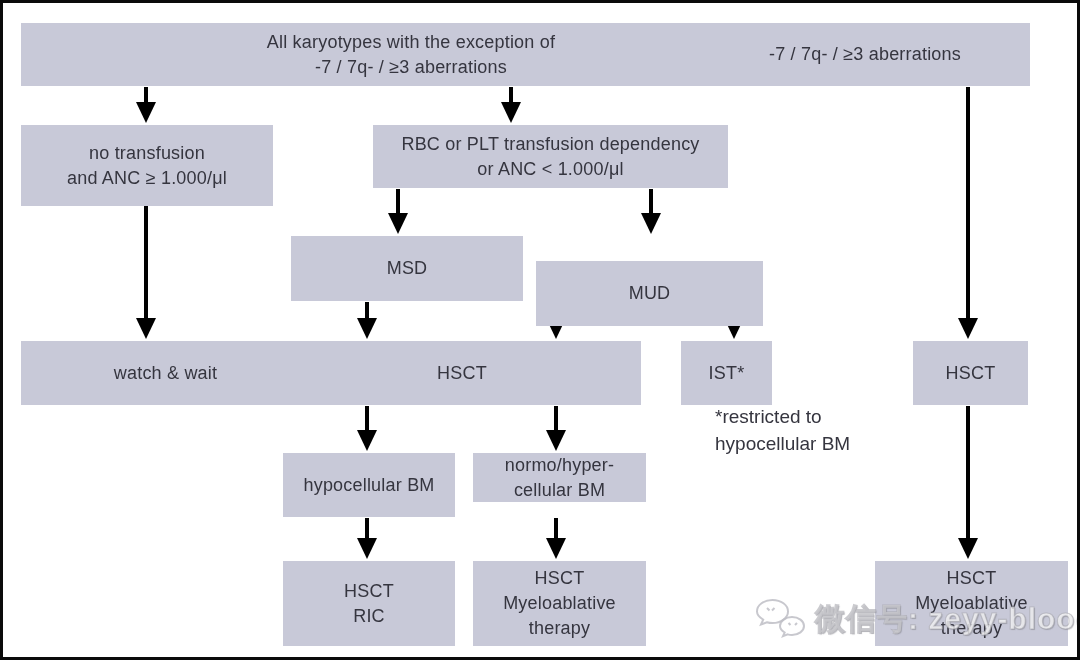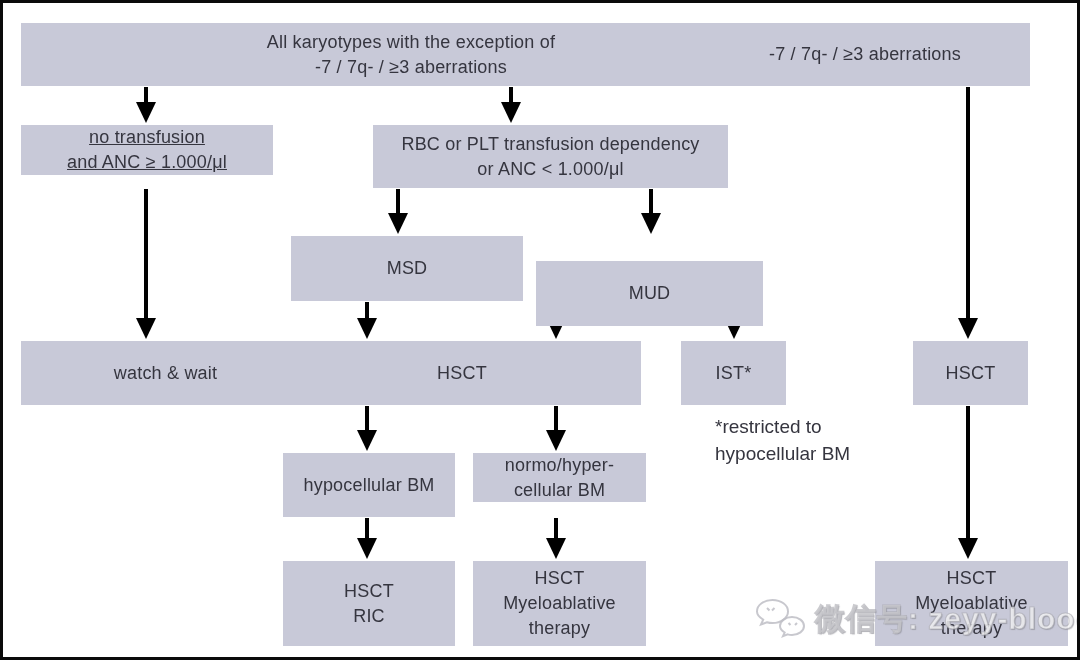--- a/index.html
+++ b/index.html
@@ -23,21 +23,21 @@
     justify-content: center;
     text-align: center;
     white-space: pre-line;
     font-size: 18px;
     line-height: 25px;
     letter-spacing: 0.2px;
   }
   .note {
     position: absolute;
     left: 712px;
-    top: 410px;
+    top: 400px;
     color: var(--node-text, #35353f);
     font-size: 19px;
     line-height: 27px;
     white-space: pre-line;
     text-align: left;
   }
   .watermark {
     position: absolute;
     left: 752px;
     top: 592px;
@@ -118,35 +118,35 @@
         <line x1="965" y1="403" x2="965" y2="541" stroke="#000000" stroke-width="4"></line>
         <polygon points="955,535 975,535 965,556" fill="#000000"></polygon>
       </g>
     </svg>
 
   <div class="node" style="left:18px; top:20px; width:780px; height:63px;">All karyotypes with the exception of
 -7 / 7q- / ≥3 aberrations</div>
 
   <div class="node" style="left:697px; top:20px; width:330px; height:63px;">-7 / 7q- / ≥3 aberrations</div>
 
-  <div class="node" style="left:18px; top:122px; width:252px; height:50px;text-decoration:underline;">no transfusion
+  <div class="node" style="left:18px; top:122px; width:252px; height:81px;">no transfusion
 and ANC ≥ 1.000/μl</div>
 
   <div class="node" style="left:330px; top:122px; width:355px; height:63px;margin-left:40px;">RBC or PLT transfusion dependency
 or ANC &lt; 1.000/μl</div>
 
   <div class="node" style="left:288px; top:233px; width:232px; height:65px;">MSD</div>
 
   <div class="node" style="left:533px; top:233px; width:227px; height:65px;margin-top:25px;">MUD</div>
 
   <div class="node" style="left:18px; top:338px; width:289px; height:64px;">watch &amp; wait</div>
 
   <div class="node" style="left:280px; top:338px; width:358px; height:64px;">HSCT</div>
 
-  <div class="node" style="left:678px; top:338px; width:105px; height:64px;">IST*</div>
+  <div class="node" style="left:678px; top:338px; width:91px; height:64px;">IST*</div>
 
   <div class="node" style="left:910px; top:338px; width:115px; height:64px;">HSCT</div>
 
   <div class="node" style="left:280px; top:450px; width:172px; height:64px;">hypocellular BM</div>
 
   <div class="node" style="left:470px; top:450px; width:173px; height:49px;">normo/hyper-
 cellular BM</div>
 
   <div class="node" style="left:280px; top:558px; width:172px; height:85px;">HSCT
 RIC</div>

